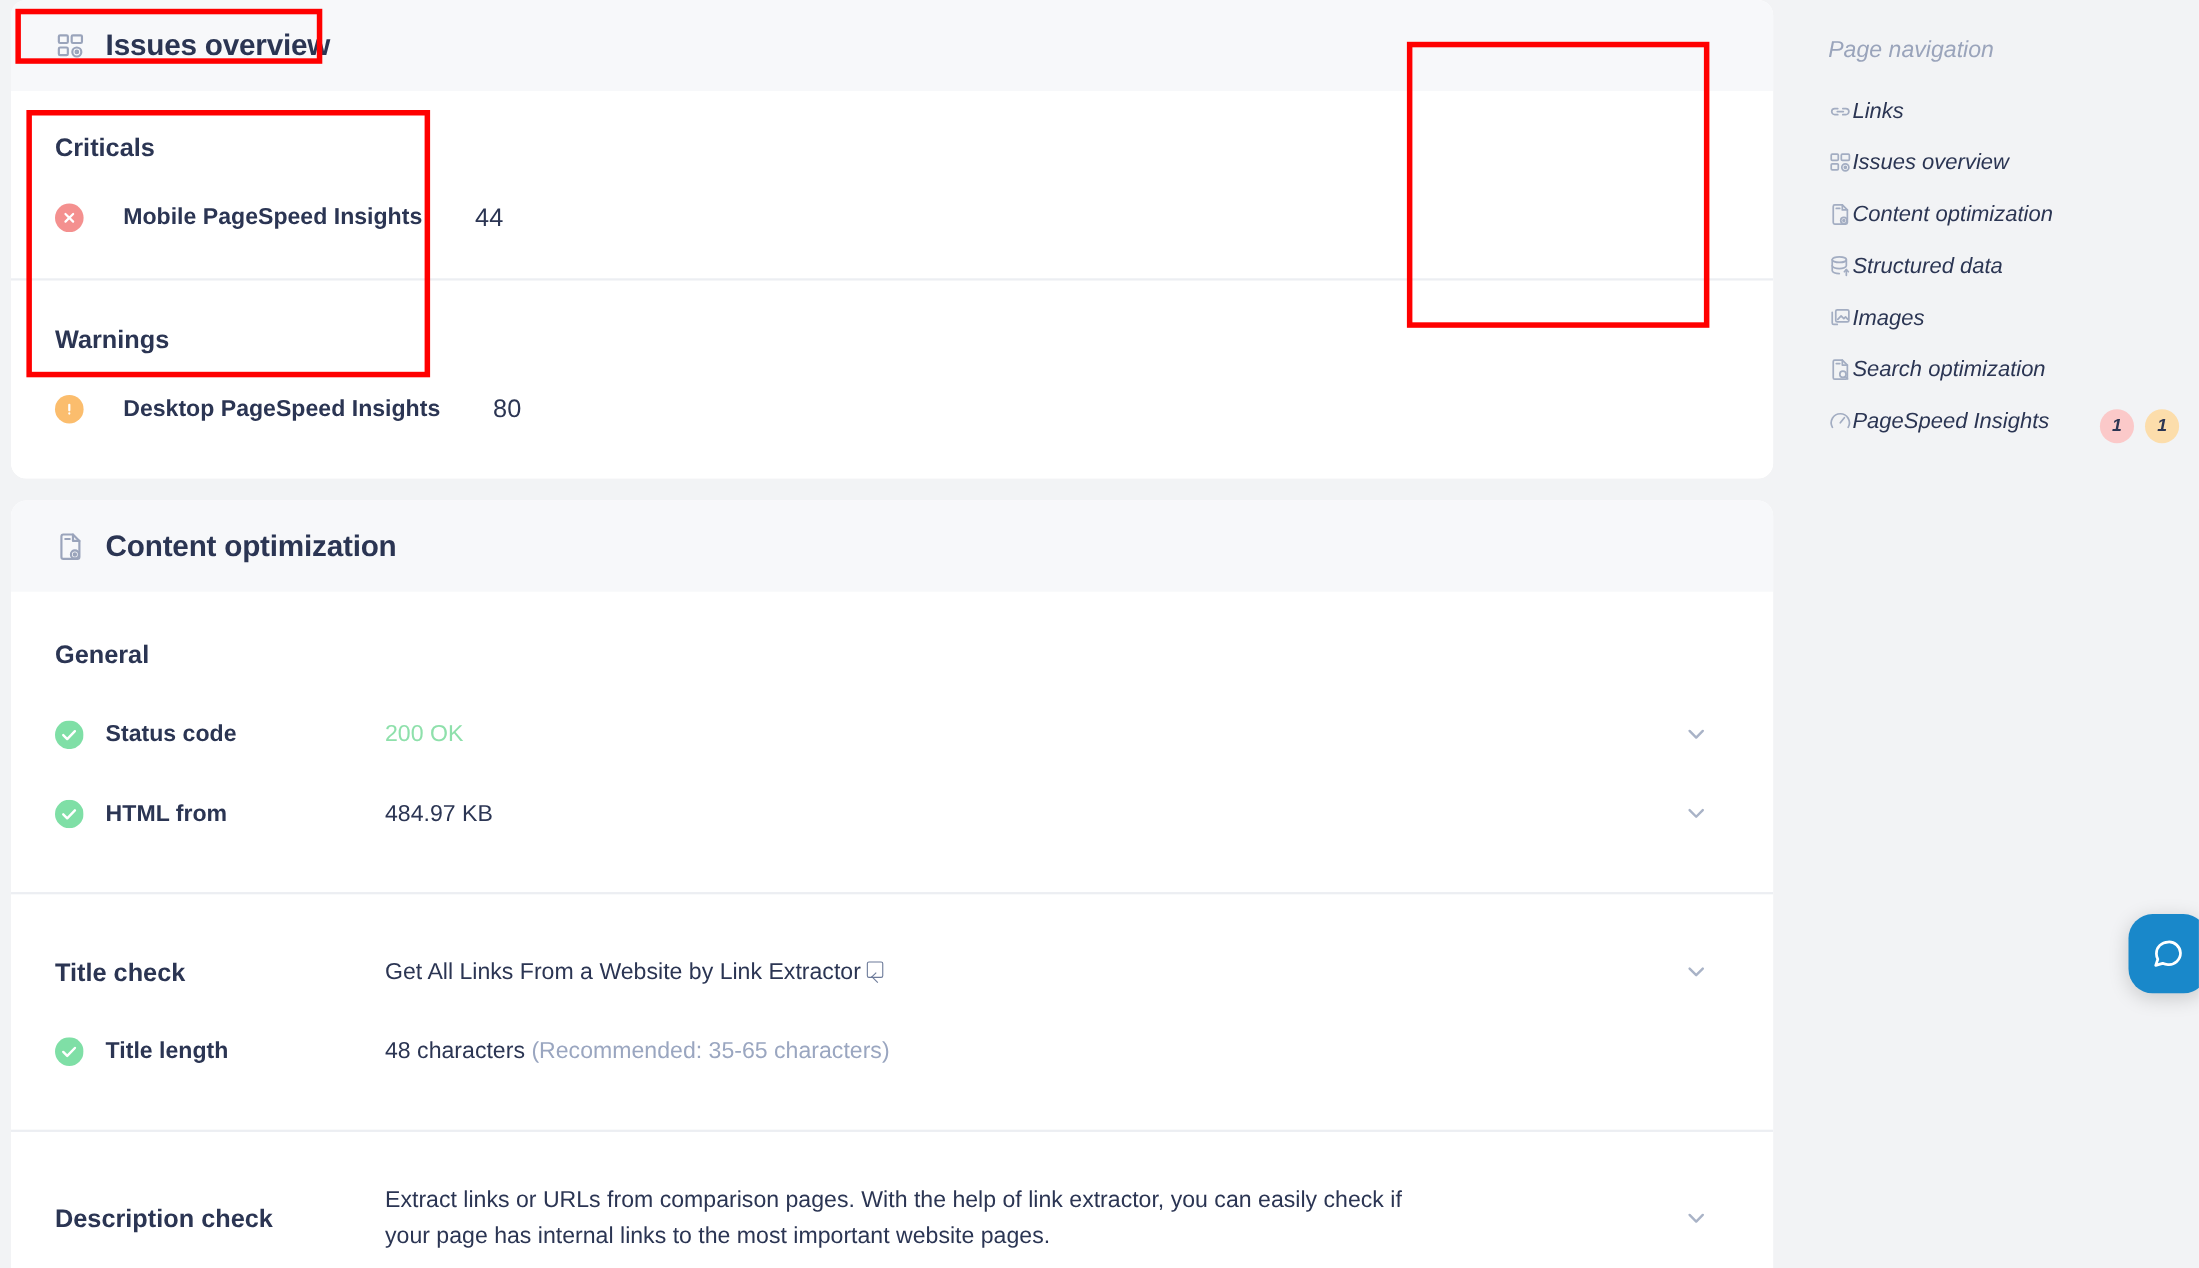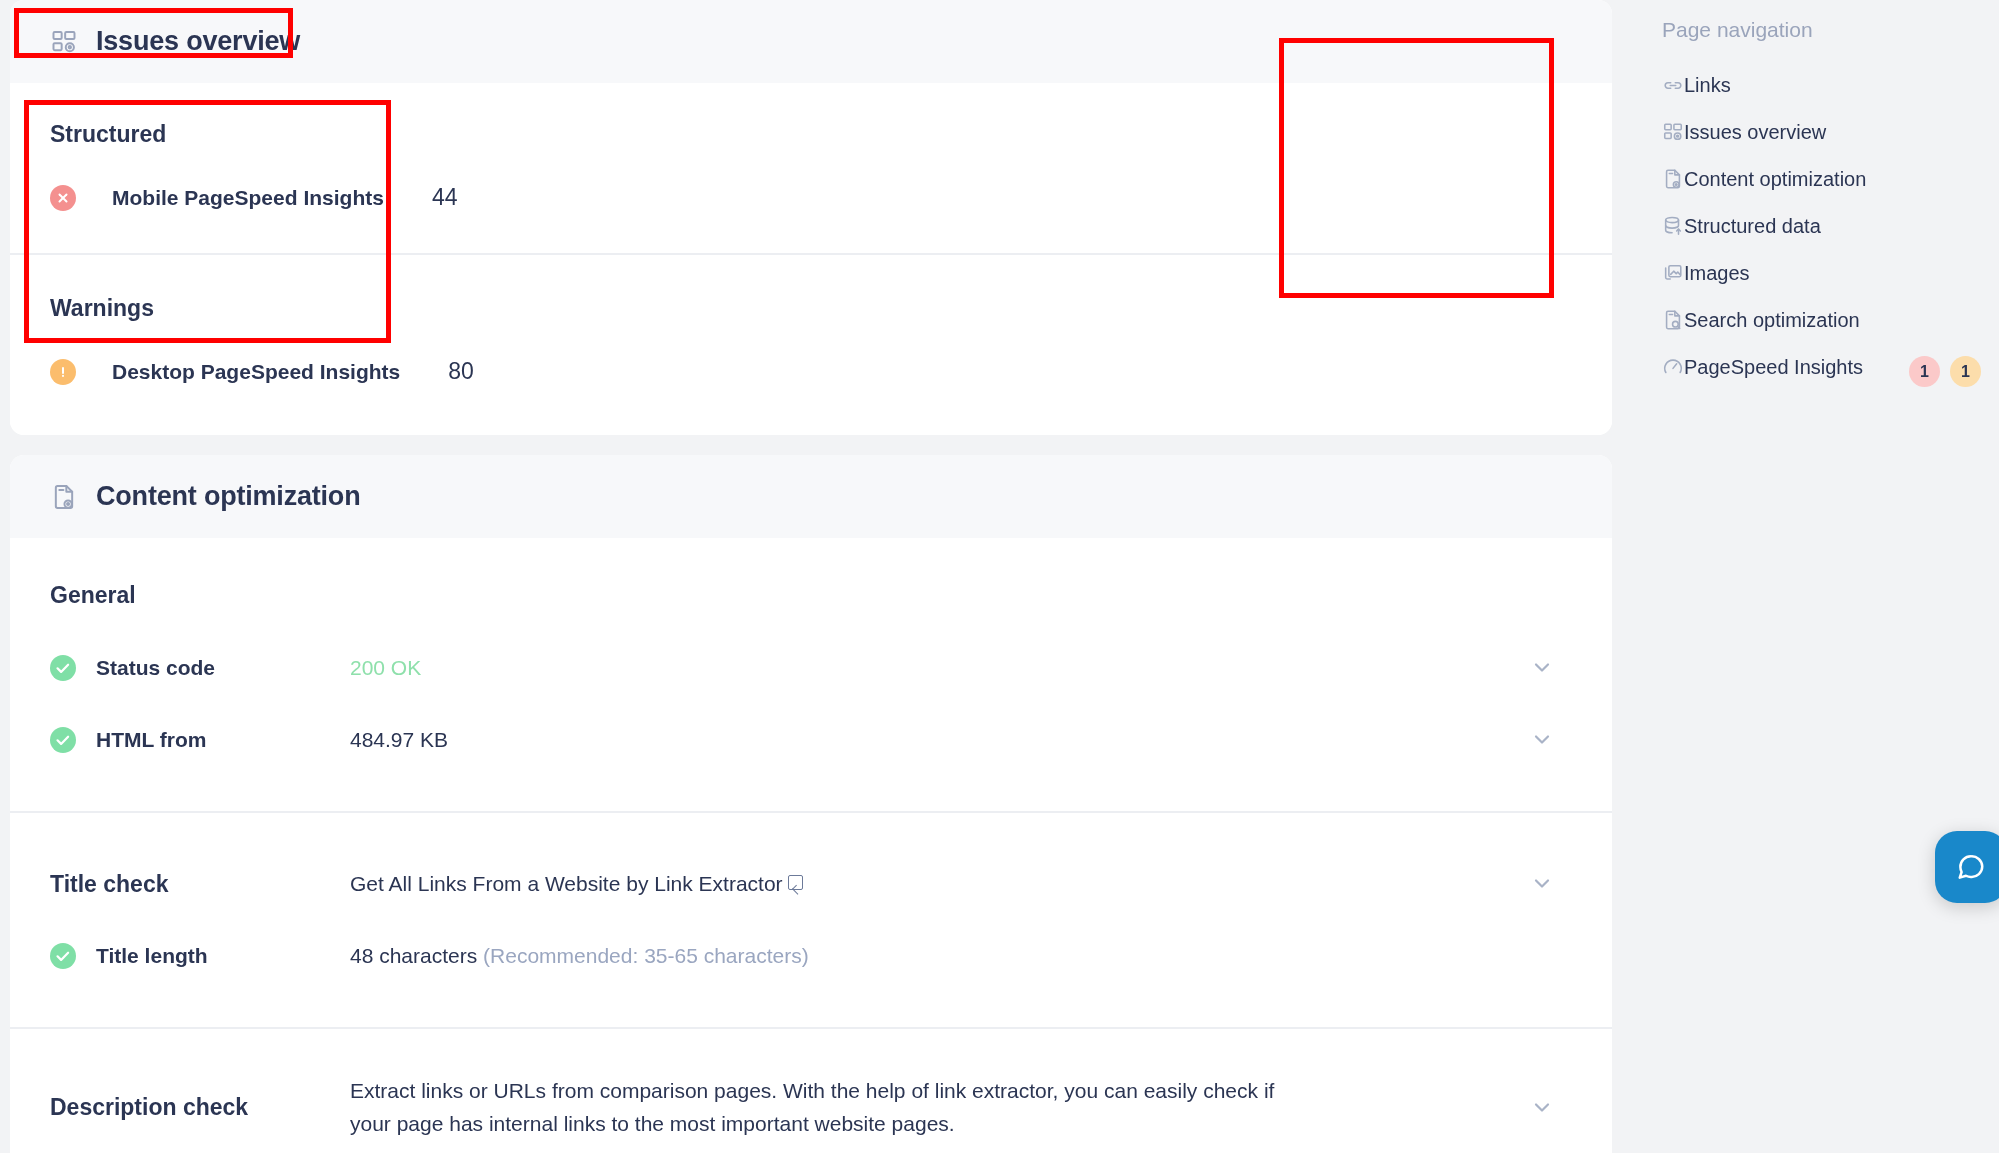--- a/index.html
+++ b/index.html
@@ -194,22 +194,23 @@
     width: 24px;
     height: 24px;
     color: #a9b3c7;
   }
   .chevron svg { width: 24px; height: 24px; display: block; }
 
   
   .nav-col {
     position: absolute;
     left: 1632px;
-    top: 0;
+    top: 16px;
     width: 367px;
+    font-style: italic;
   }
 
   .nav-heading {
     font-size: 21px;
     color: #9aa4bb;
     padding: 18px 0 0 30px;
   }
 
   .nav-list {
     margin-top: 22px;
@@ -303,21 +304,21 @@
             <circle cx="17" cy="16.5" r="3.5"></circle>
             <circle cx="17" cy="16.5" r="1"></circle>
           </svg>
         </span>
         <span class="hdr-title">Issues overview</span>
       </div>
 
       <div class="card-body">
 
         <div class="issue-group">
-          <div class="group-title">Structured</div>
+          <div class="group-title">Criticals</div>
           <div class="issue-row">
             <span class="status-dot critical">
               <svg viewBox="0 0 16 16" fill="none" stroke="#ffffff" stroke-width="2" stroke-linecap="round">
                 <line x1="4.5" y1="4.5" x2="11.5" y2="11.5"></line>
                 <line x1="11.5" y1="4.5" x2="4.5" y2="11.5"></line>
               </svg>
             </span>
             <span class="issue-label">Mobile PageSpeed Insights</span>
             <span class="issue-value">44</span>
           </div>

